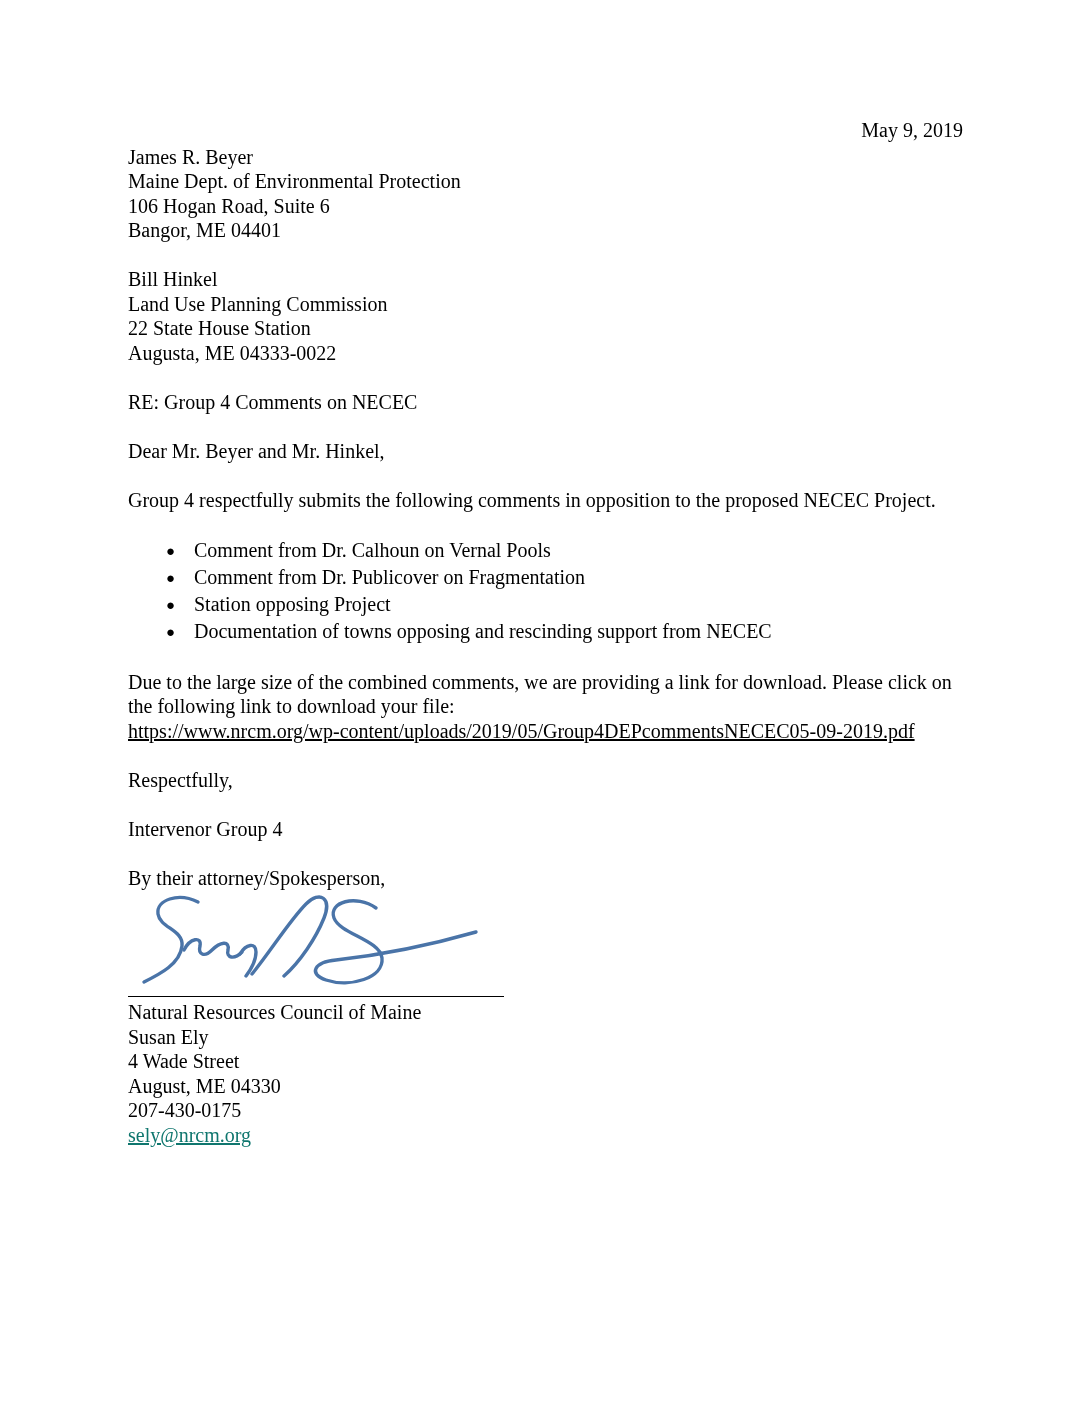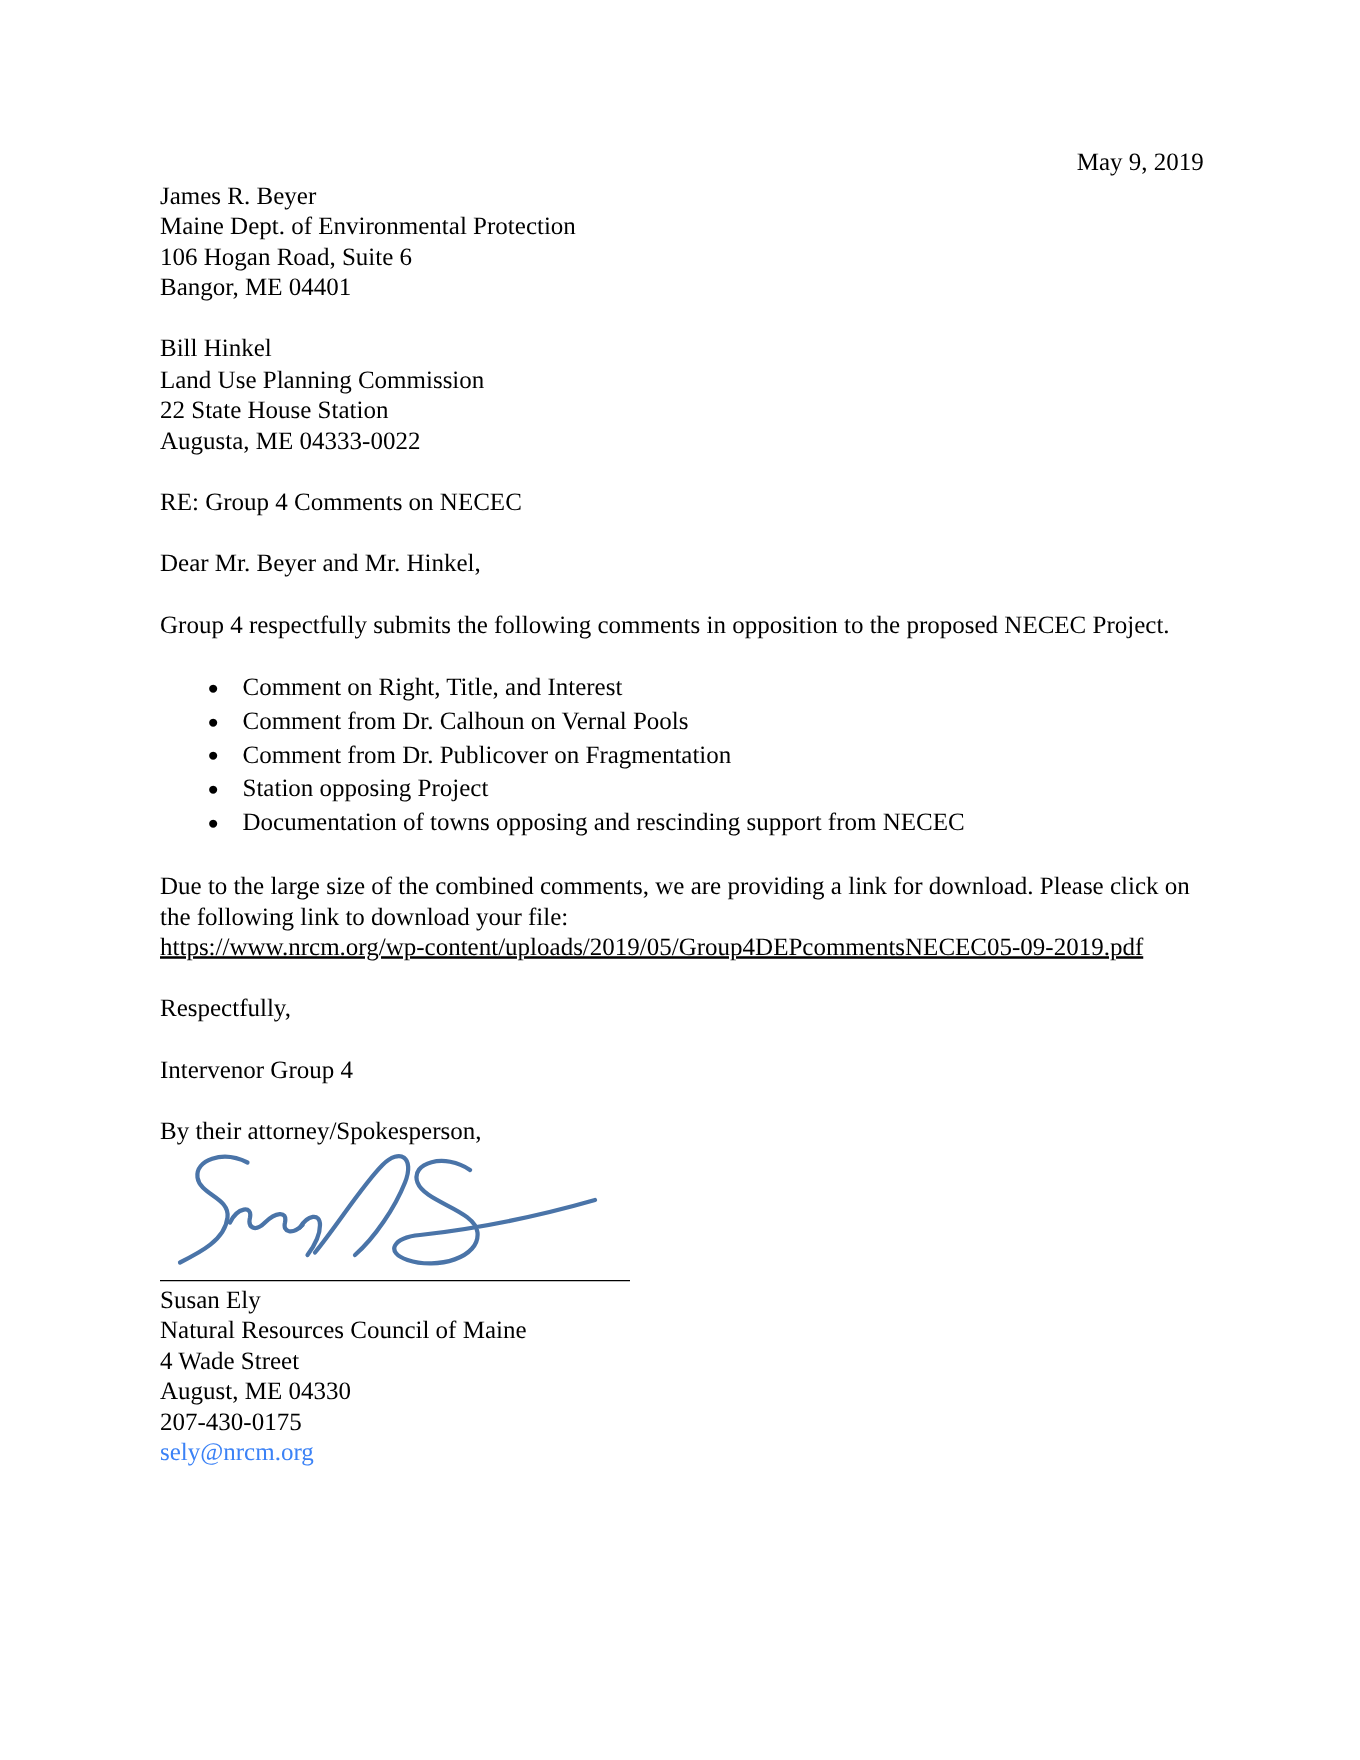--- a/index.html
+++ b/index.html
@@ -69,21 +69,22 @@
   .sig-rule {
     width: 376px;
     border: none;
     border-top: 1.5px solid #000000;
     margin: 4px 0 3px 0;
   }
   .signer-block div {
     margin: 0;
   }
   .email-link {
-    color: #3b82f6;
+    color: #0f766e;
+    text-decoration: underline;
     cursor: pointer;
   }
 </style>
 </head>
 <body>
 
 <div class="page">
 
   <div class="date-line">May 9, 2019</div>
 
@@ -101,21 +102,20 @@
     <div>Augusta, ME 04333-0022</div>
   </div>
 
   <div class="subject">RE: Group 4 Comments on NECEC</div>
 
   <p class="para">Dear Mr. Beyer and Mr. Hinkel,</p>
 
   <p class="para">Group 4 respectfully submits the following comments in opposition to the proposed NECEC Project.</p>
 
   <ul class="comment-list">
-    <li><span class="bullet">●</span><span>Comment on Right, Title, and Interest</span></li>
     <li><span class="bullet">●</span><span>Comment from Dr. Calhoun on Vernal Pools</span></li>
     <li><span class="bullet">●</span><span>Comment from Dr. Publicover on Fragmentation</span></li>
     <li><span class="bullet">●</span><span>Station opposing Project</span></li>
     <li><span class="bullet">●</span><span>Documentation of towns opposing and rescinding support from NECEC</span></li>
   </ul>
 
   <p class="para"><span>Due to the large size of the combined comments, we are providing a link for download. Please click on the following link to download your file:</span><br>
     <span class="link-text">https://www.nrcm.org/wp-content/uploads/2019/05/Group4DEPcommentsNECEC05-09-2019.pdf</span>
   </p>
 
@@ -138,21 +138,21 @@
         <path d="M 112,82 C 130,60 150,28 166,12 C 180,-2 192,6 184,26 C 176,46 160,70 144,84"></path>
 
         <path d="M 236,16 C 216,2 188,10 194,26 C 200,42 240,48 242,66 C 244,86 210,96 186,88 C 168,82 174,70 196,68 C 232,64 280,56 336,40"></path>
       </g>
     </svg>
   </div>
 
   <hr class="sig-rule">
 
   <div class="signer-block">
+    <div>Natural Resources Council of Maine</div>
     <div>Susan Ely</div>
-    <div>Natural Resources Council of Maine</div>
     <div>4 Wade Street</div>
     <div>August, ME 04330</div>
     <div>207-430-0175</div>
     <div><span class="email-link">sely@nrcm.org</span></div>
   </div>
 
 </div>
 
 </body></html>

